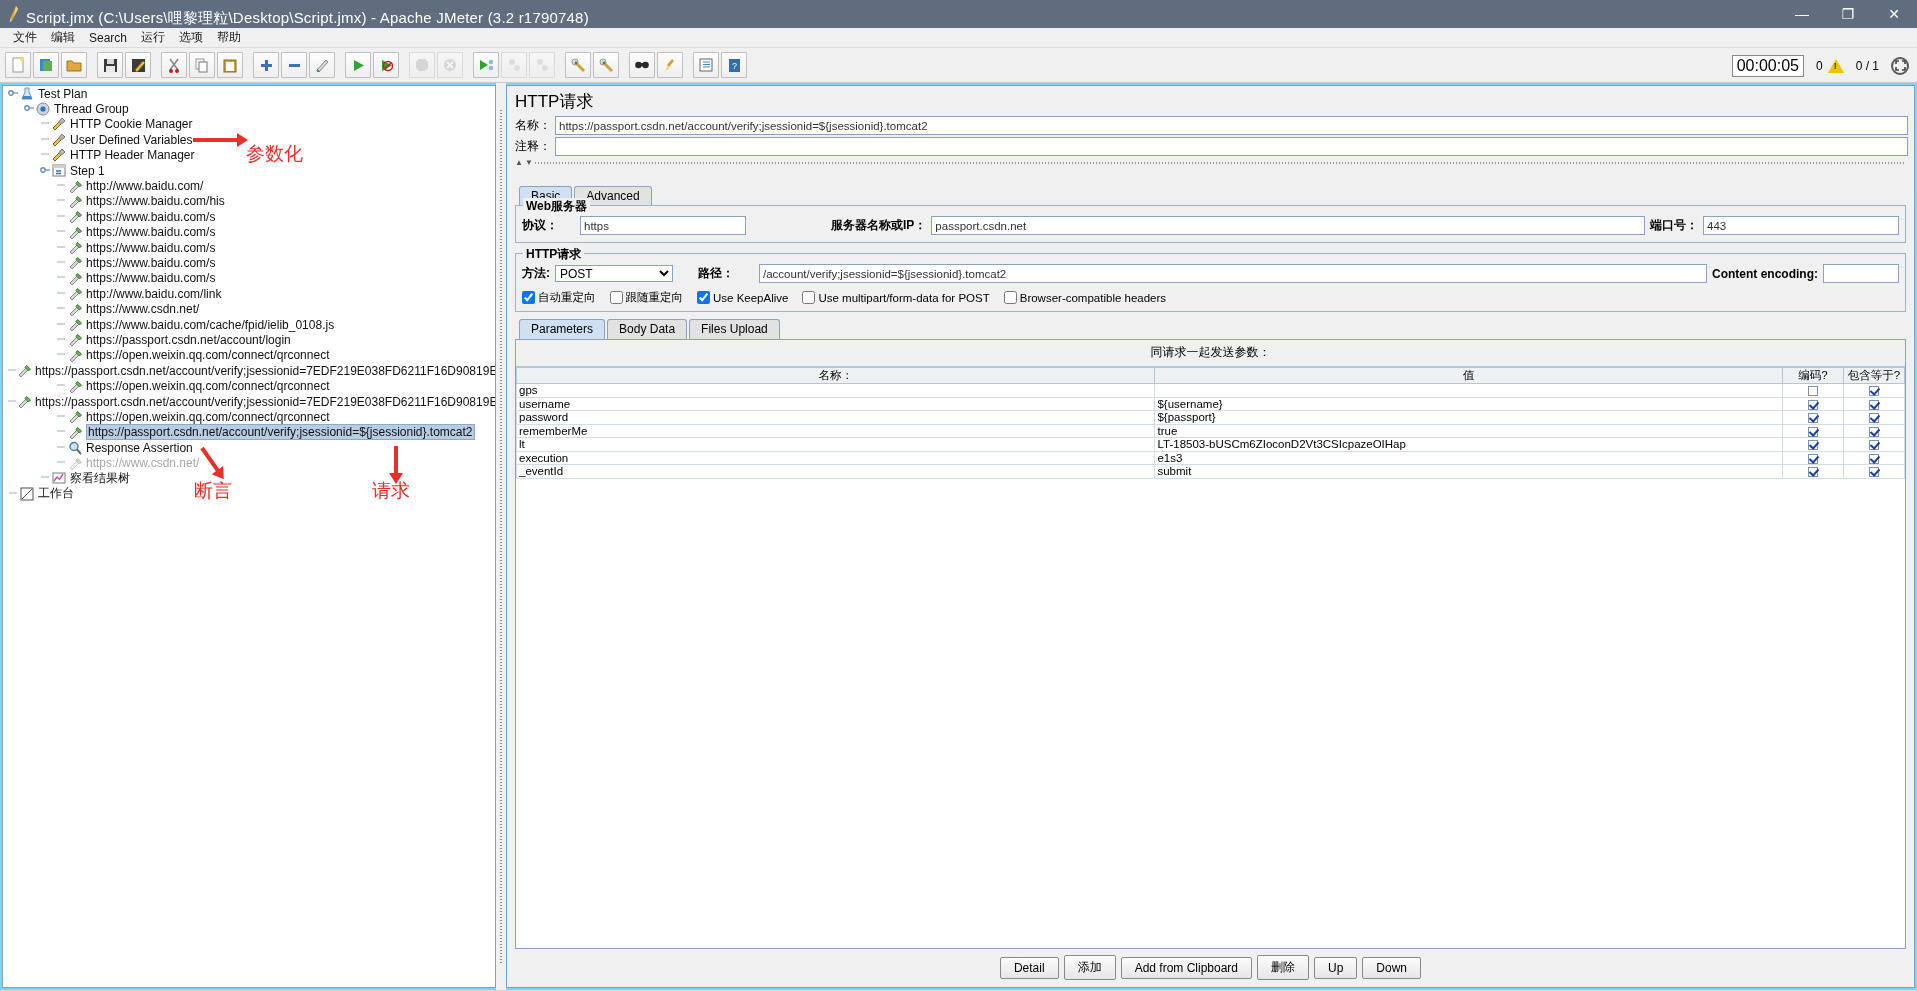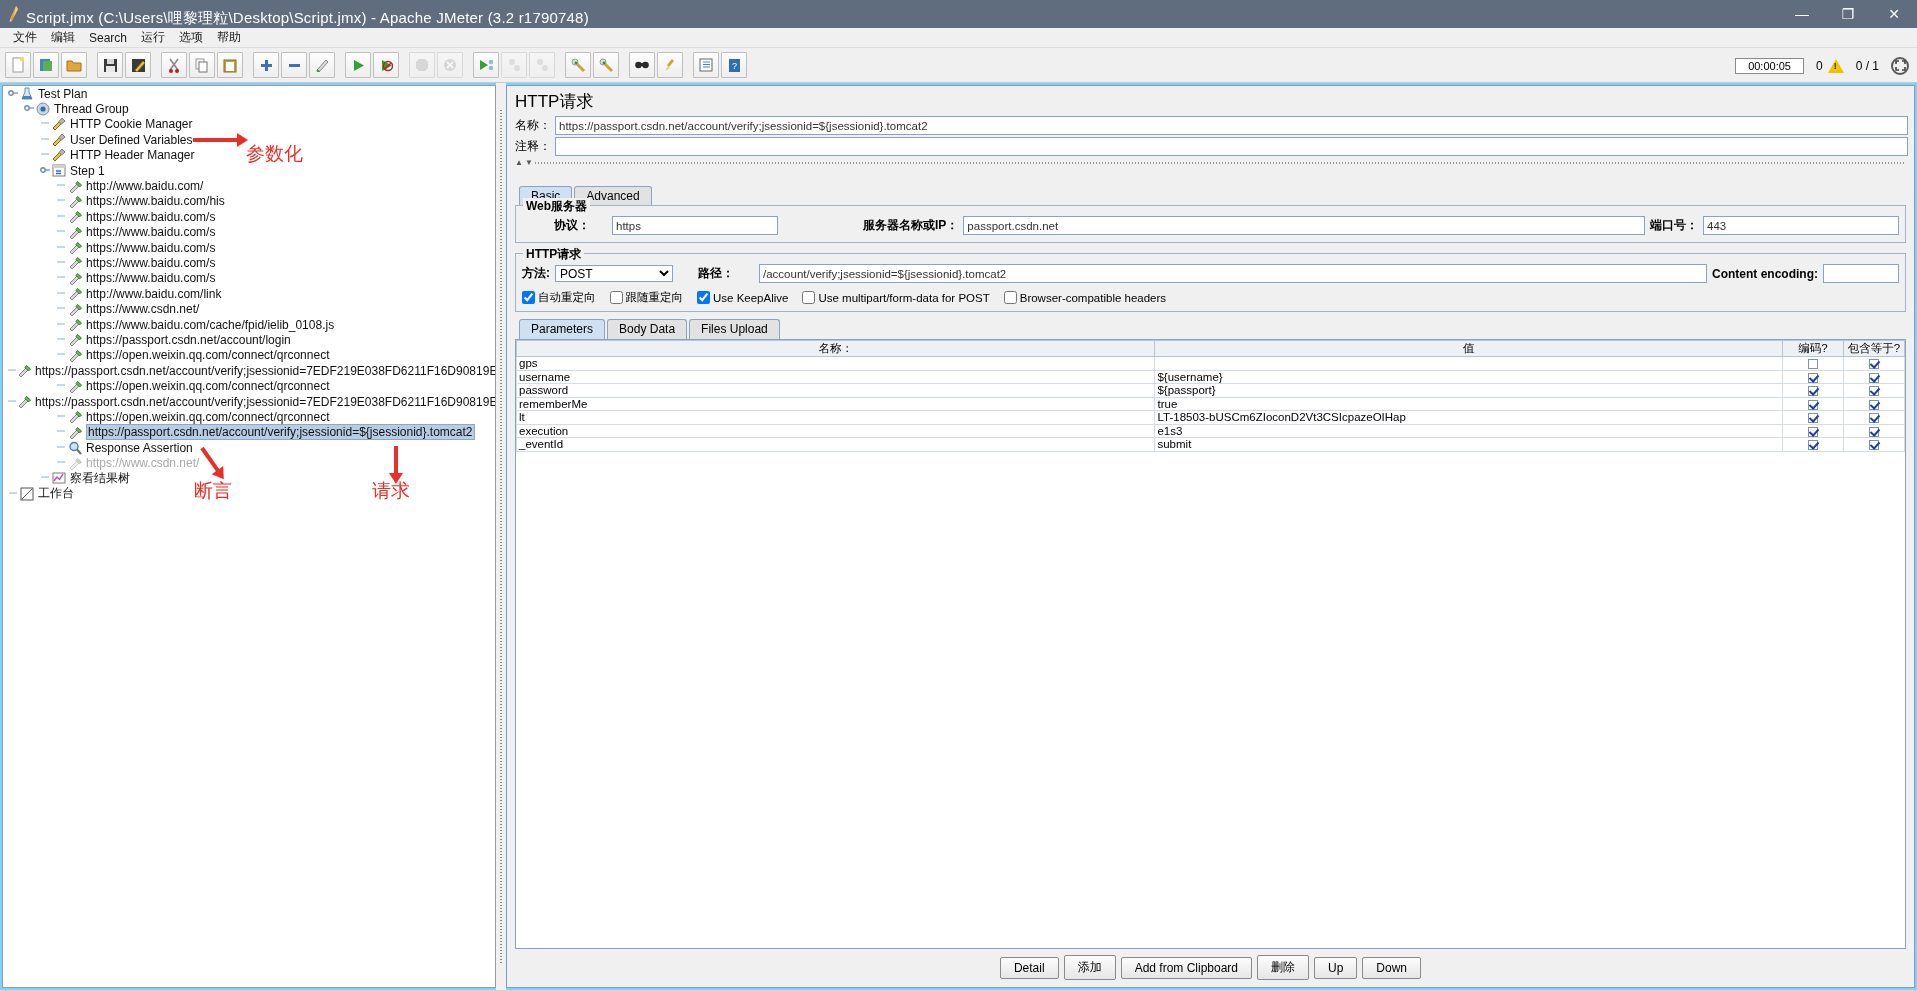--- a/index.html
+++ b/index.html
@@ -79,22 +79,22 @@
   }
   .tbtn.sep-after { margin-right: 9px; }
   .tbtn.dis { opacity: 0.45; }
   .tb-right {
     position: absolute; right: 8px; top: 0; height: 35px;
     display: flex; align-items: center; gap: 12px;
   }
   .timerbox {
     border: 1px solid #8a8a8a;
     background: #fff;
-    font-size: 11px;
-    padding: 1px 12px;
+    font-size: 16px;
+    padding: 1px 4px;
     font-family: "Liberation Sans", sans-serif;
   }
   .warn-wrap { display: flex; align-items: center; gap: 5px; font-size: 12px; }
   .warn-tri {
     width: 0; height: 0;
     border-left: 8px solid transparent;
     border-right: 8px solid transparent;
     border-bottom: 14px solid #f2c200;
     position: relative;
   }
@@ -991,21 +991,21 @@
       <span>▲</span>
       <span>▼</span>
       <span class="dotline"></span>
     </div>
 
     <div class="tabstrip">
       <div class="tab active">Basic</div>
       <div class="tab">Advanced</div>
     </div>
 
-    <div class="groupbox" style="margin-top:0;padding-left:32px;">
+    <div class="groupbox" style="margin-top:0;">
       <span class="gb-title">Web服务器</span>
       <div class="gb-body inline">
         <span class="lbl">协议：</span>
         <input type="text" style="width: 166px; margin-left: 17px;" value="https">
         <span class="lbl" style="margin-left:80px;">服务器名称或IP：</span>
         <input type="text" style="flex: 1 1 0%;" value="passport.csdn.net">
         <span class="lbl">端口号：</span>
         <input type="text" style="width: 196px;" value="443">
       </div>
     </div>
@@ -1044,20 +1044,21 @@
         </div>
     </div>
 
     <div class="paramtabs" style="margin-top:6px; padding-left:12px;">
       <div class="tab active">Parameters</div>
       <div class="tab">Body Data</div>
       <div class="tab">Files Upload</div>
     </div>
 
     <div class="tablewrap" style="margin:0 8px 0 8px;">
+      <div class="table-caption">同请求一起发送参数：</div>
       <table class="ptable">
         <colgroup>
           <col style="width:46%">
             <col style="width:45.2%">
             <col style="width:4.4%">
             <col style="width:4.4%">
         </colgroup>
         <thead>
           <tr>
             <th>名称：</th>

